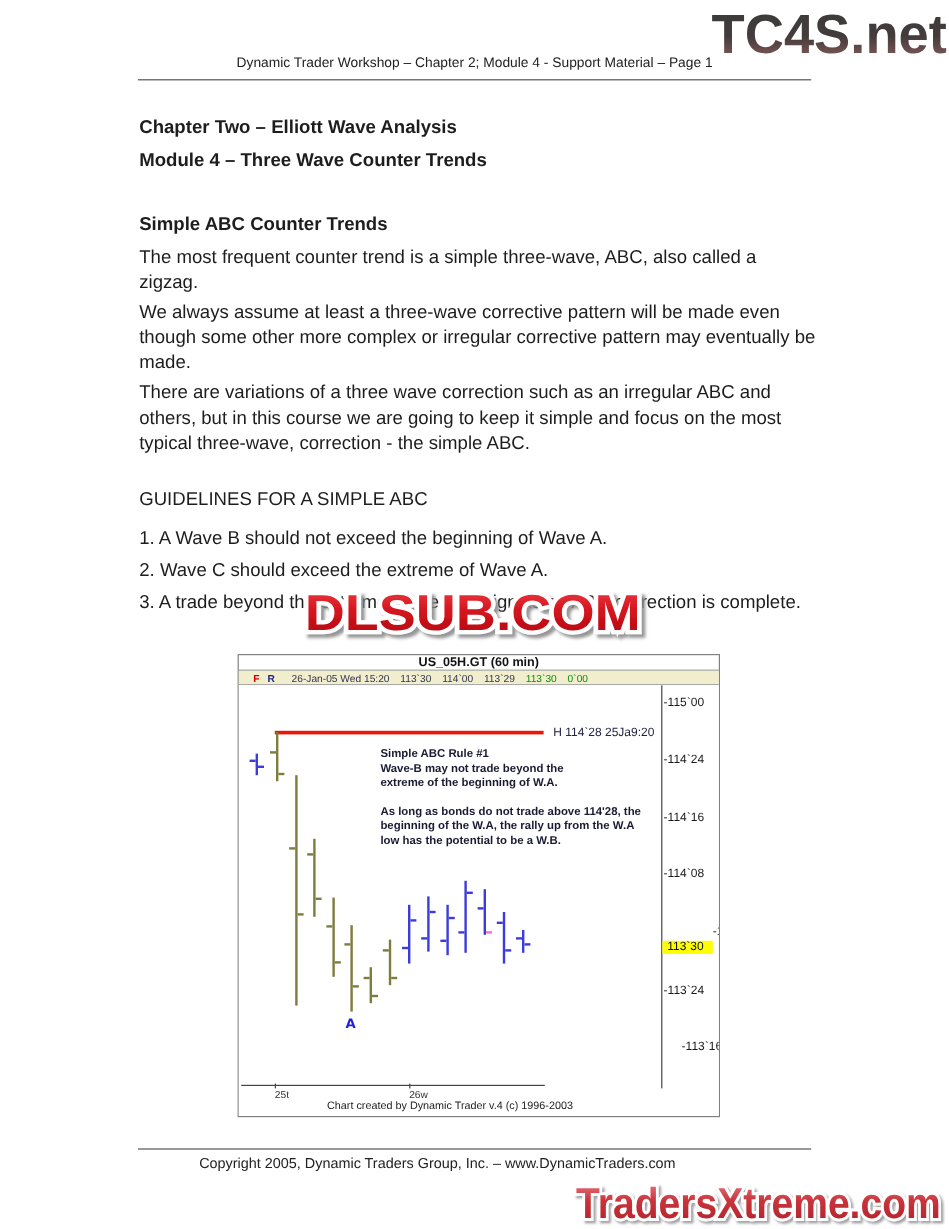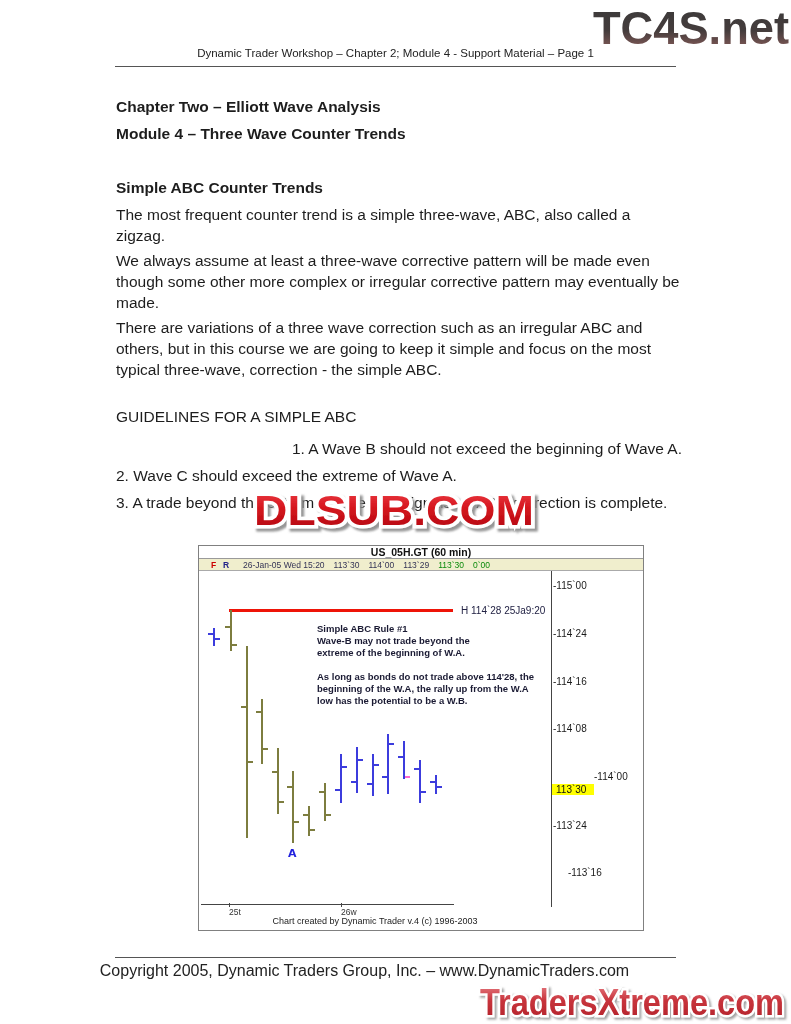--- a/index.html
+++ b/index.html
@@ -10,21 +10,21 @@
 
   
   .hdr-title { top:47px; left:0; width:100%; text-align:center; font-size:11.5px; color:#222; }
   .hdr-rule { top:66px; left:115px; width:561px; height:1px; background:#555; }
 
   
   .bodytext { left:116px; width:566px; font-size:15.5px; line-height:21px; color:#1d1d1d; }
   .bold { font-weight:bold; }
 
   
-  .chart { left:198px; top:545px; width:446px; height:386px; border:1px solid #808080; background:#fff; font-family:"Liberation Sans", sans-serif; }
+  .chart { left:198px; top:545px; width:402px; height:386px; border:1px solid #808080; background:#fff; font-family:"Liberation Sans", sans-serif; }
   .chart-titlebar { position:relative; height:13px; border-bottom:1px solid #9a9a9a; text-align:center; font-size:10.5px; font-weight:bold; color:#111; line-height:13px; }
   .chart-statusbar { position:relative; height:12px; background:#f0eecd; border-bottom:1px solid #aaa; font-size:8.5px; line-height:12px; }
   .fr { position:absolute; top:0; font-weight:bold; }
   .f-btn { left:12px; color:#cc0000; }
   .r-btn { left:24px; color:#222288; }
   .status-quote { position:absolute; left:44px; top:0; white-space:nowrap; }
   .status-quote span { margin-right:9px; }
   .q-navy { color:#333355; }
   .q-green { color:#0b8a0b; }
   .chart-plot { position:relative; height:359px; background:#fff; overflow:hidden; }
@@ -37,21 +37,21 @@
   .xtick { position:absolute; top:336px; font-size:8.5px; color:#333; }
   .xtick .tkv { position:absolute; left:0; top:-4px; width:1px; height:4px; background:#444; }
   .redline { position:absolute; height:3px; background:#ee1408; }
   .redline-label { position:absolute; font-size:10px; color:#222244; white-space:nowrap; }
   .chart-note { position:absolute; font-size:9.5px; font-weight:bold; color:#1a1a33; line-height:12px; white-space:pre-line; }
   .wave-a { position:absolute; font-size:11px; font-weight:bold; color:#2222dd; font-family:"DejaVu Sans", sans-serif; }
   .chart-caption { position:absolute; top:345px; left:0; width:352px; text-align:center; font-size:9px; color:#222; }
 
   
   .ftr-rule { top:957px; left:115px; width:561px; height:1px; background:#555; }
-  .ftr-copy { top:962px; left:0; width:729px; text-align:center; font-size:16px; color:#222; }
+  .ftr-copy { top:962px; left:0; width:729px; text-align:center; font-size:12px; color:#222; }
 
   svg text { font-family:"Liberation Sans", sans-serif; }
 </style>
 </head>
 <body>
 
 <div class="page">
 
   <svg class="abs" style="top:2px; right:0;" width="200" height="50" viewBox="0 0 200 50">
     <defs>
@@ -67,21 +67,21 @@
   <div class="abs hdr-title">Dynamic Trader Workshop – Chapter 2; Module 4 - Support Material – Page 1</div>
   <div class="abs hdr-rule"></div>
 
   <div class="abs bodytext bold" style="top:96px;">Chapter Two  – Elliott Wave Analysis</div>
   <div class="abs bodytext bold" style="top:123px;">Module 4 – Three Wave Counter Trends</div>
   <div class="abs bodytext bold" style="top:177px;">Simple ABC Counter Trends</div>
   <div class="abs bodytext" style="top:204px;">The most frequent counter trend is a simple three-wave, ABC, also called a zigzag.</div>
   <div class="abs bodytext" style="top:250px;">We always assume at least a three-wave corrective pattern will be made even though some other more complex or irregular corrective pattern may eventually be made.</div>
   <div class="abs bodytext" style="top:317px;">There are variations of a three wave correction such as an irregular ABC and others, but in this course we are going to keep it simple and focus on the most typical three-wave, correction - the simple ABC.</div>
   <div class="abs bodytext" style="top:406px;">GUIDELINES FOR A SIMPLE ABC</div>
-  <div class="abs bodytext" style="top:438px;text-align:right;">1. A Wave B should not exceed the beginning of Wave A.</div>
+  <div class="abs bodytext" style="top:438px;">1. A Wave B should not exceed the beginning of Wave A.</div>
   <div class="abs bodytext" style="top:465px;">2. Wave C should exceed the extreme of Wave A.</div>
   <div class="abs bodytext" style="top:492px;">3. A trade beyond the extreme of the W.B signals an ABC correction is complete.</div>
 
   <svg class="abs" style="left:246px; top:480px;" width="296" height="60" viewBox="0 0 296 60">
     <defs>
       <linearGradient id="dlsubGrad" x1="0" y1="0" x2="0" y2="1">
         <stop offset="0%" stop-color="#ef4048"></stop>
         <stop offset="45%" stop-color="#d5161e"></stop>
         <stop offset="100%" stop-color="#ae060d"></stop>
       </linearGradient>

